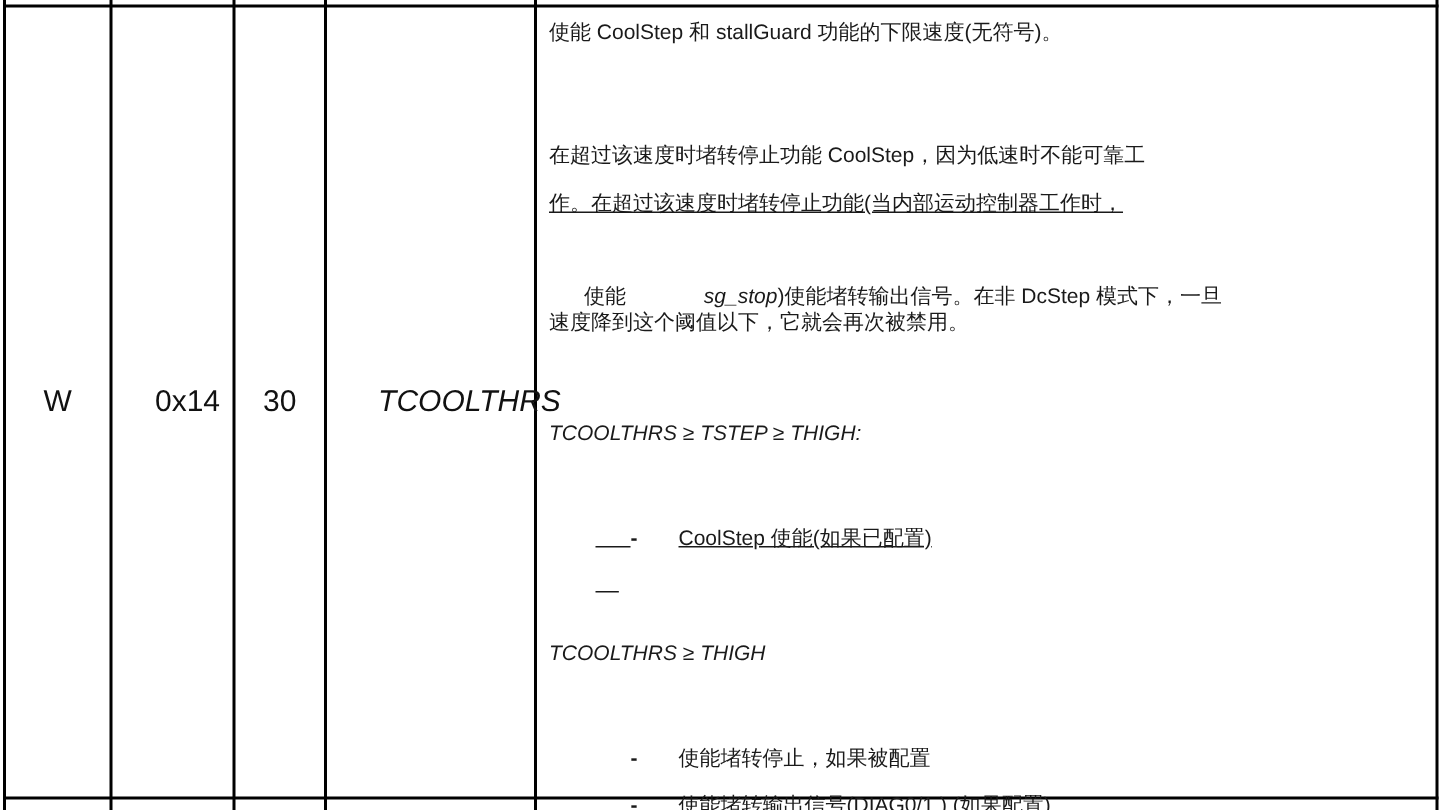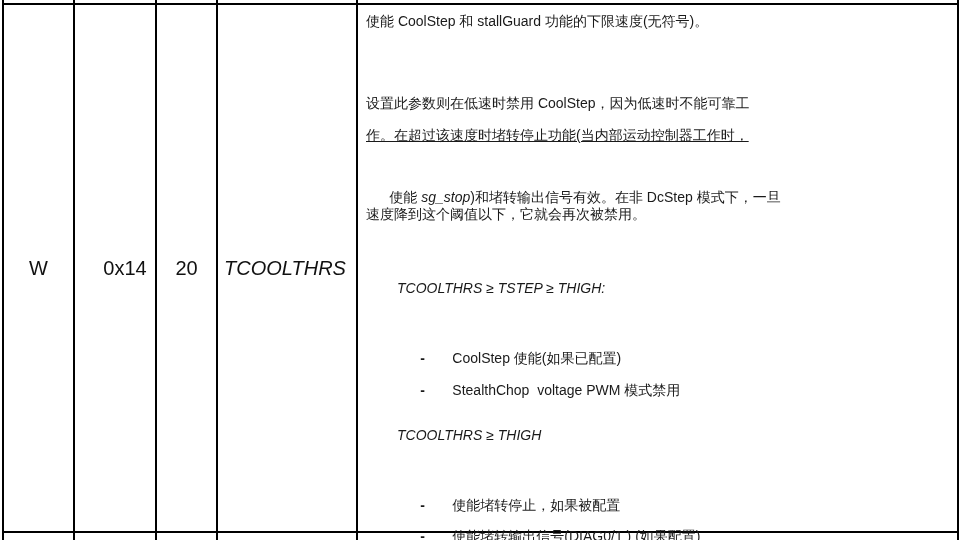--- a/index.html
+++ b/index.html
@@ -47,56 +47,56 @@
     height: 526px;
     display: flex;
     align-items: center;
     justify-content: center;
     font-size: 20px;
     color: #111111;
   }
   .cell-access  { left: 4px;   width: 69px; }
   .cell-address { left: 75px;  width: 100px; }
   .cell-bits    { left: 157px; width: 59px; }
-  .cell-name    { left: 203px; width: 128px; font-style: italic; padding-left: 18px; }
+  .cell-name    { left: 231px; width: 128px; font-style: italic; padding-left: 18px; }
 
   
   .cell-desc {
     position: absolute;
     left: 358px;
     top: 5px;
     width: 599px;
     height: 526px;
     font-size: 14px;
   }
   .dline {
     position: absolute;
     left: 8px;
     line-height: 30px;
     white-space: pre;
   }
-  .dline.italic { font-style: italic; margin-left: 31px; }
+  .dline.italic { font-style: italic; }
   .dl-summary { top: 1px; }
   .dl-p1 { top: 83px; }
   .dl-p2 { top: 115px; text-decoration: underline; }
   .dl-p3 { top: 147px; }
   .dl-p4 { top: 194px; text-align: center; }
   .dl-h1 { top: 268px; }
-  .dl-b1 { top: 308px; }
+  .dl-b1 { top: 308px; text-decoration: underline; }
   .dl-b2 { top: 340px; }
   .dl-h2 { top: 415px; }
   .dl-b3 { top: 455px; }
   .dl-b4 { top: 486px; }
   .bullet { left: 39px; }
   .dash {
     display: inline-block;
     width: 32px;
     font-weight: 700;
   }
-  .it { font-style: italic; }
+  .it { font-style: italic; margin-left: 48px; }
 </style>
 </head>
 <body>
 
 <div class="page">
 
   <div class="vline vl1"></div>
   <div class="vline vl2"></div>
   <div class="vline vl3"></div>
   <div class="vline vl4"></div>
@@ -105,44 +105,41 @@
   <div class="hline hl-top"></div>
   <div class="hline hl-bottom"></div>
 
   <div class="cell cell-access">
     <span>W</span>
   </div>
   <div class="cell cell-address">
     <span>0x14</span>
   </div>
   <div class="cell cell-bits">
-    <span>20</span>
+    <span>30</span>
   </div>
   <div class="cell cell-name">
     <span>TCOOLTHRS</span>
   </div>
 
   <div class="cell-desc">
 
     <div class="dline dl-summary">使能 CoolStep 和 stallGuard 功能的下限速度(无符号)。</div>
 
-    <div class="dline dl-p1">设置此参数则在低速时禁用 CoolStep，因为低速时不能可靠工</div>
+    <div class="dline dl-p1">在超过该速度时堵转停止功能 CoolStep，因为低速时不能可靠工</div>
     <div class="dline dl-p2">作。在超过该速度时堵转停止功能(当内部运动控制器工作时，</div>
     <div class="dline dl-p3">
-      <span>使能 </span><span class="it">sg_stop</span><span>)和堵转输出信号有效。在非 DcStep 模式下，一旦</span>
+      <span>使能 </span><span class="it">sg_stop</span><span>)使能堵转输出信号。在非 DcStep 模式下，一旦</span>
     </div>
     <div class="dline dl-p4">速度降到这个阈值以下，它就会再次被禁用。</div>
 
     <div class="dline dl-h1 italic">TCOOLTHRS ≥ TSTEP ≥ THIGH:</div>
 
     <div class="dline dl-b1 bullet">
       <span class="dash">-</span><span>CoolStep 使能(如果已配置)</span>
-    </div>
-    <div class="dline dl-b2 bullet">
-      <span class="dash">-</span><span>StealthChop  voltage PWM 模式禁用</span>
     </div>
 
     <div class="dline dl-h2 italic">TCOOLTHRS ≥ THIGH</div>
 
     <div class="dline dl-b3 bullet">
       <span class="dash">-</span><span>使能堵转停止，如果被配置</span>
     </div>
     <div class="dline dl-b4 bullet">
       <span class="dash">-</span><span>使能堵转输出信号(DIAG0/1 ) (如果配置)</span>
     </div>

